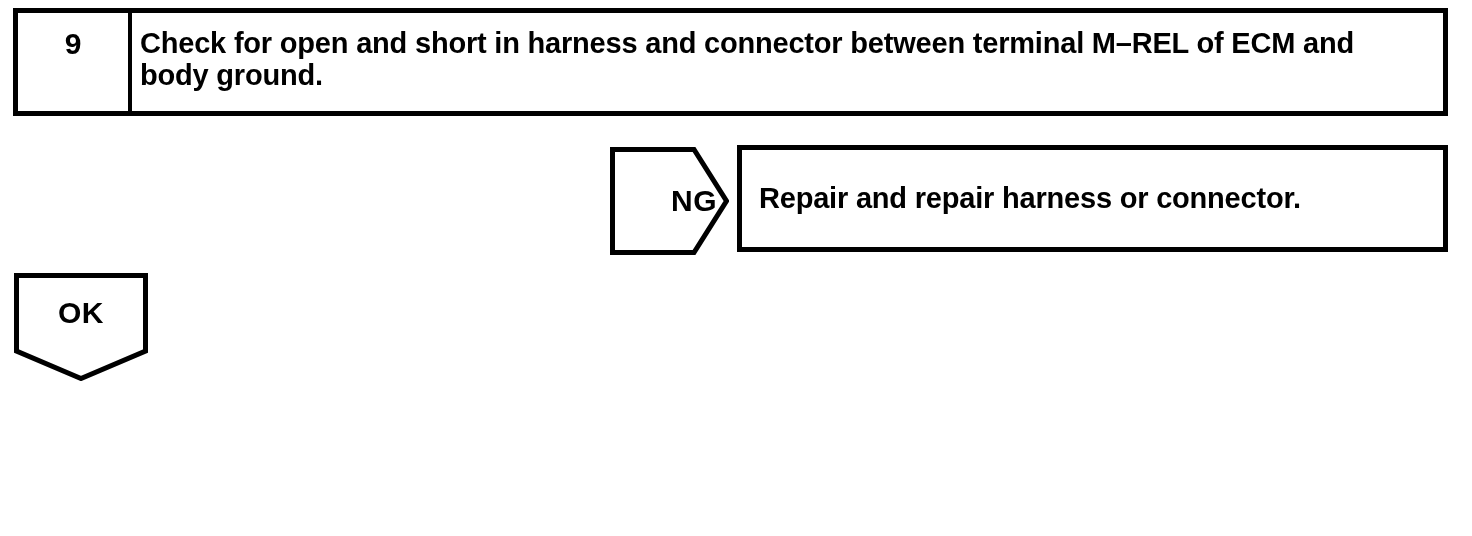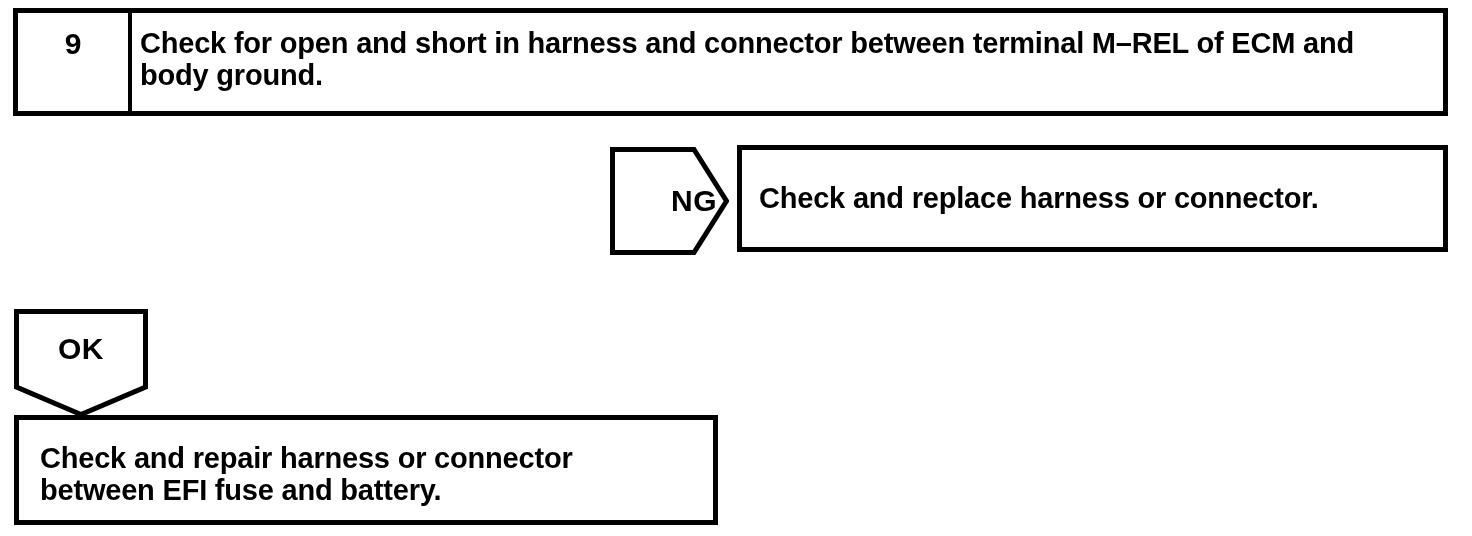--- a/index.html
+++ b/index.html
@@ -59,21 +59,21 @@
   .shape-label {
     position: absolute;
     display: flex;
     align-items: center;
     justify-content: center;
     font-size: 30px;
     letter-spacing: 0.5px;
   }
   #ng-wrap { left: 610px; top: 147px; width: 119px; height: 108px; }
   #ng-wrap .shape-label { left: 0; top: 0; width: 106px; height: 108px; margin-left: 31px; }
-  #ok-wrap { left: 14px; top: 273px; width: 134px; height: 108px; margin-top: 36px; }
+  #ok-wrap { left: 14px; top: 273px; width: 134px; height: 108px; }
   #ok-wrap .shape-label { left: 0; top: 0; width: 134px; height: 80px; }
   
   #ng-box {
     left: 737px;
     top: 145px;
     width: 711px;
     height: 107px;
     display: flex;
     align-items: center;
     padding-left: 17px;
@@ -103,27 +103,24 @@
   </div>
 
   <div class="shape-wrap" id="ng-wrap">
     <svg width="119" height="108" viewBox="0 0 119 108">
       <polygon points="2.5,2.5 84,2.5 116.5,54 84,105.5 2.5,105.5" fill="#ffffff" stroke="#000000" stroke-width="5" stroke-linejoin="miter"></polygon>
     </svg>
     <div class="shape-label">NG</div>
   </div>
 
   <div class="box" id="ng-box">
-    <span>Check and replace harness or connector.</span>
+    <span>Repair and repair harness or connector.</span>
   </div>
 
   <div class="shape-wrap" id="ok-wrap">
     <svg width="134" height="108" viewBox="0 0 134 108">
       <polygon points="2.5,2.5 131.5,2.5 131.5,78 67,105.5 2.5,78" fill="#ffffff" stroke="#000000" stroke-width="5" stroke-linejoin="miter"></polygon>
     </svg>
     <div class="shape-label">OK</div>
   </div>
 
-  <div class="box" id="result-box">
-    <span>Check and repair harness or connector between EFI fuse and battery.</span>
-  </div>
 
 </div>
 
 </body></html>

